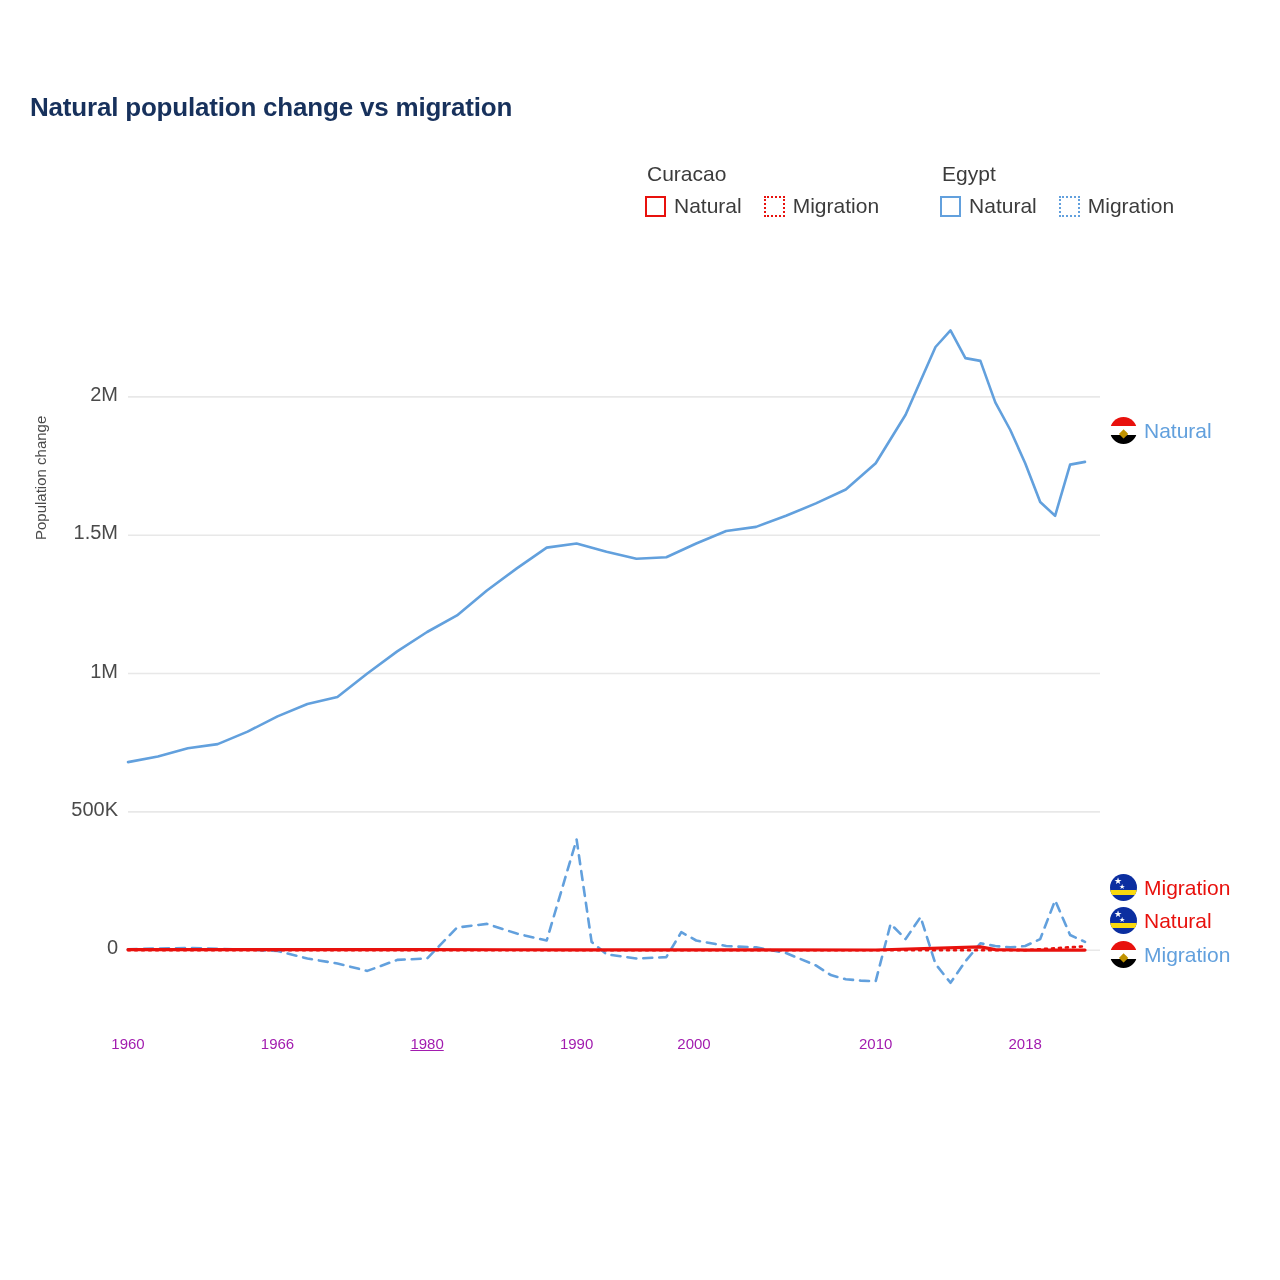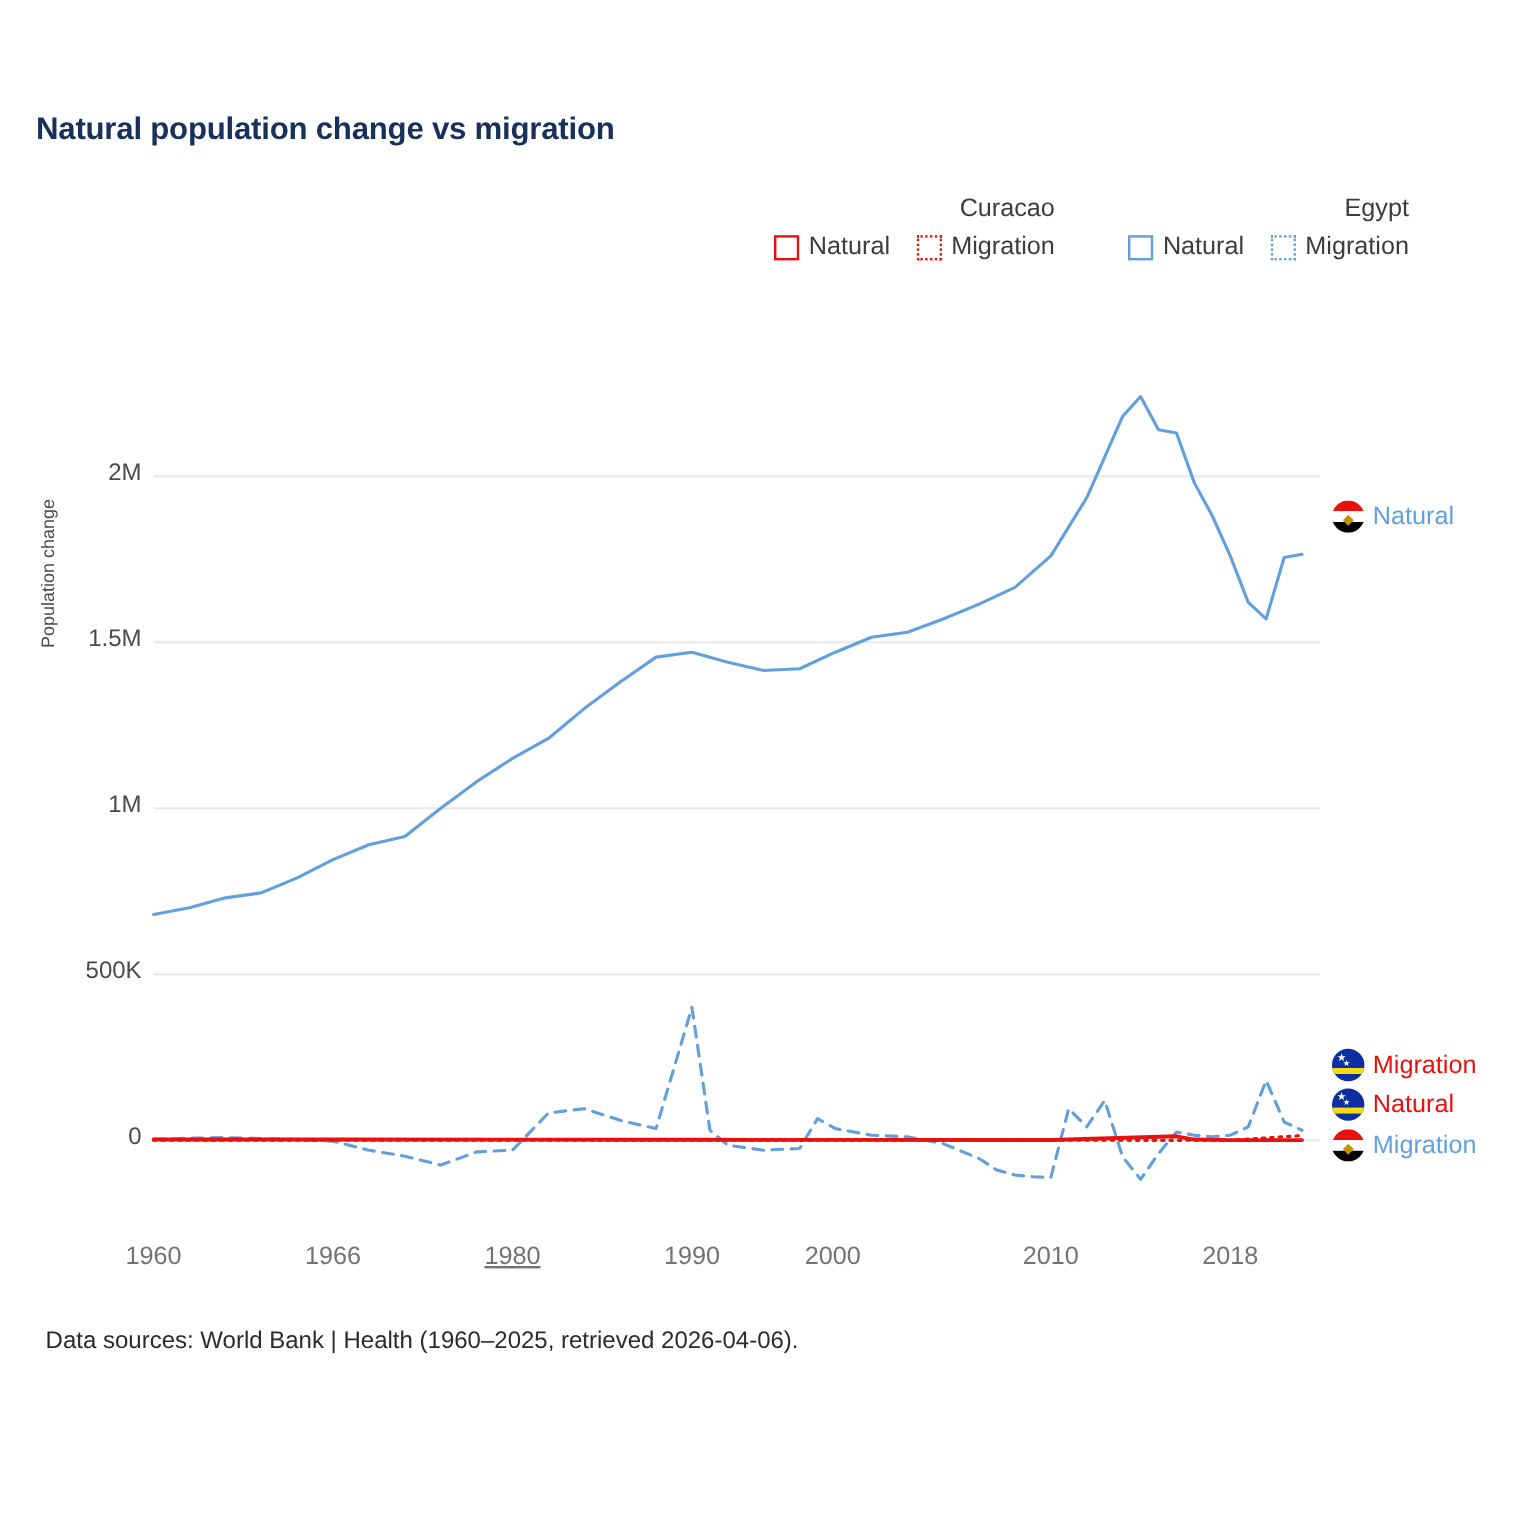--- a/index.html
+++ b/index.html
@@ -15,21 +15,21 @@
     letter-spacing:-0.2px;
   }
   
   .legend{
     position:absolute;left:645px;top:162px;
     display:flex;gap:0px;align-items:flex-start;
   }
   .legend-group{display:flex;flex-direction:column;}
   .legend-group.egypt{margin-left:61px;}
   .legend-country{
-    font-size:21px;color:#3c3c3c;margin-bottom:8px;padding-left:2px;text-align:right;
+    font-size:21px;color:#3c3c3c;margin-bottom:8px;padding-left:2px;
   }
   .legend-items{display:flex;gap:22px;align-items:center;}
   .legend-item{display:flex;align-items:center;gap:8px;}
   .legend-swatch{
     width:17px;height:17px;background:#fff;display:inline-block;
   }
   .sw-natural-cur{border:2px solid #e8110d;}
   .sw-migration-cur{border:2px dotted #e8110d;}
   .sw-natural-egy{border:2px solid #62a0dd;}
   .sw-migration-egy{border:2px dotted #62a0dd;}
@@ -40,21 +40,21 @@
   .ylabel{
     position:absolute;left:32px;top:540px;
     transform:rotate(-90deg);transform-origin:left top;
     font-size:15px;color:#4a4a4a;white-space:nowrap;
   }
   .ytick{
     position:absolute;right:0;font-size:20px;color:#4a4a4a;
     text-align:right;width:120px;
   }
   .xtick{
-    position:absolute;font-size:21px;color:#737373;text-align:center;width:90px;
+    position:absolute;font-size:15px;color:#a21caf;text-align:center;width:90px;
   }
   
   .end-label{
     position:absolute;display:flex;align-items:center;gap:7px;
   }
   .end-label .txt{font-size:21px;}
   .flag{width:27px;height:27px;border-radius:50%;overflow:hidden;position:relative;flex:none;}
   .flag.egypt span{display:block;height:33.33%;}
   .flag.egypt .r{background:#e8110d;}
   .flag.egypt .w{background:#ffffff;}
@@ -176,16 +176,15 @@
             <span class="w"></span>
             <span class="b"></span>
             <span class="eagle">◆</span>
           </div>
           <span class="txt" style="color: rgb(98, 160, 221);">Migration</span>
         </div>
       </div>
   </div>
 
   <div class="footer">
-    <div>Data sources: World Bank | Health (1960–2025, retrieved 2026-04-06).</div>
   </div>
 
 </div>
 
 </body></html>

